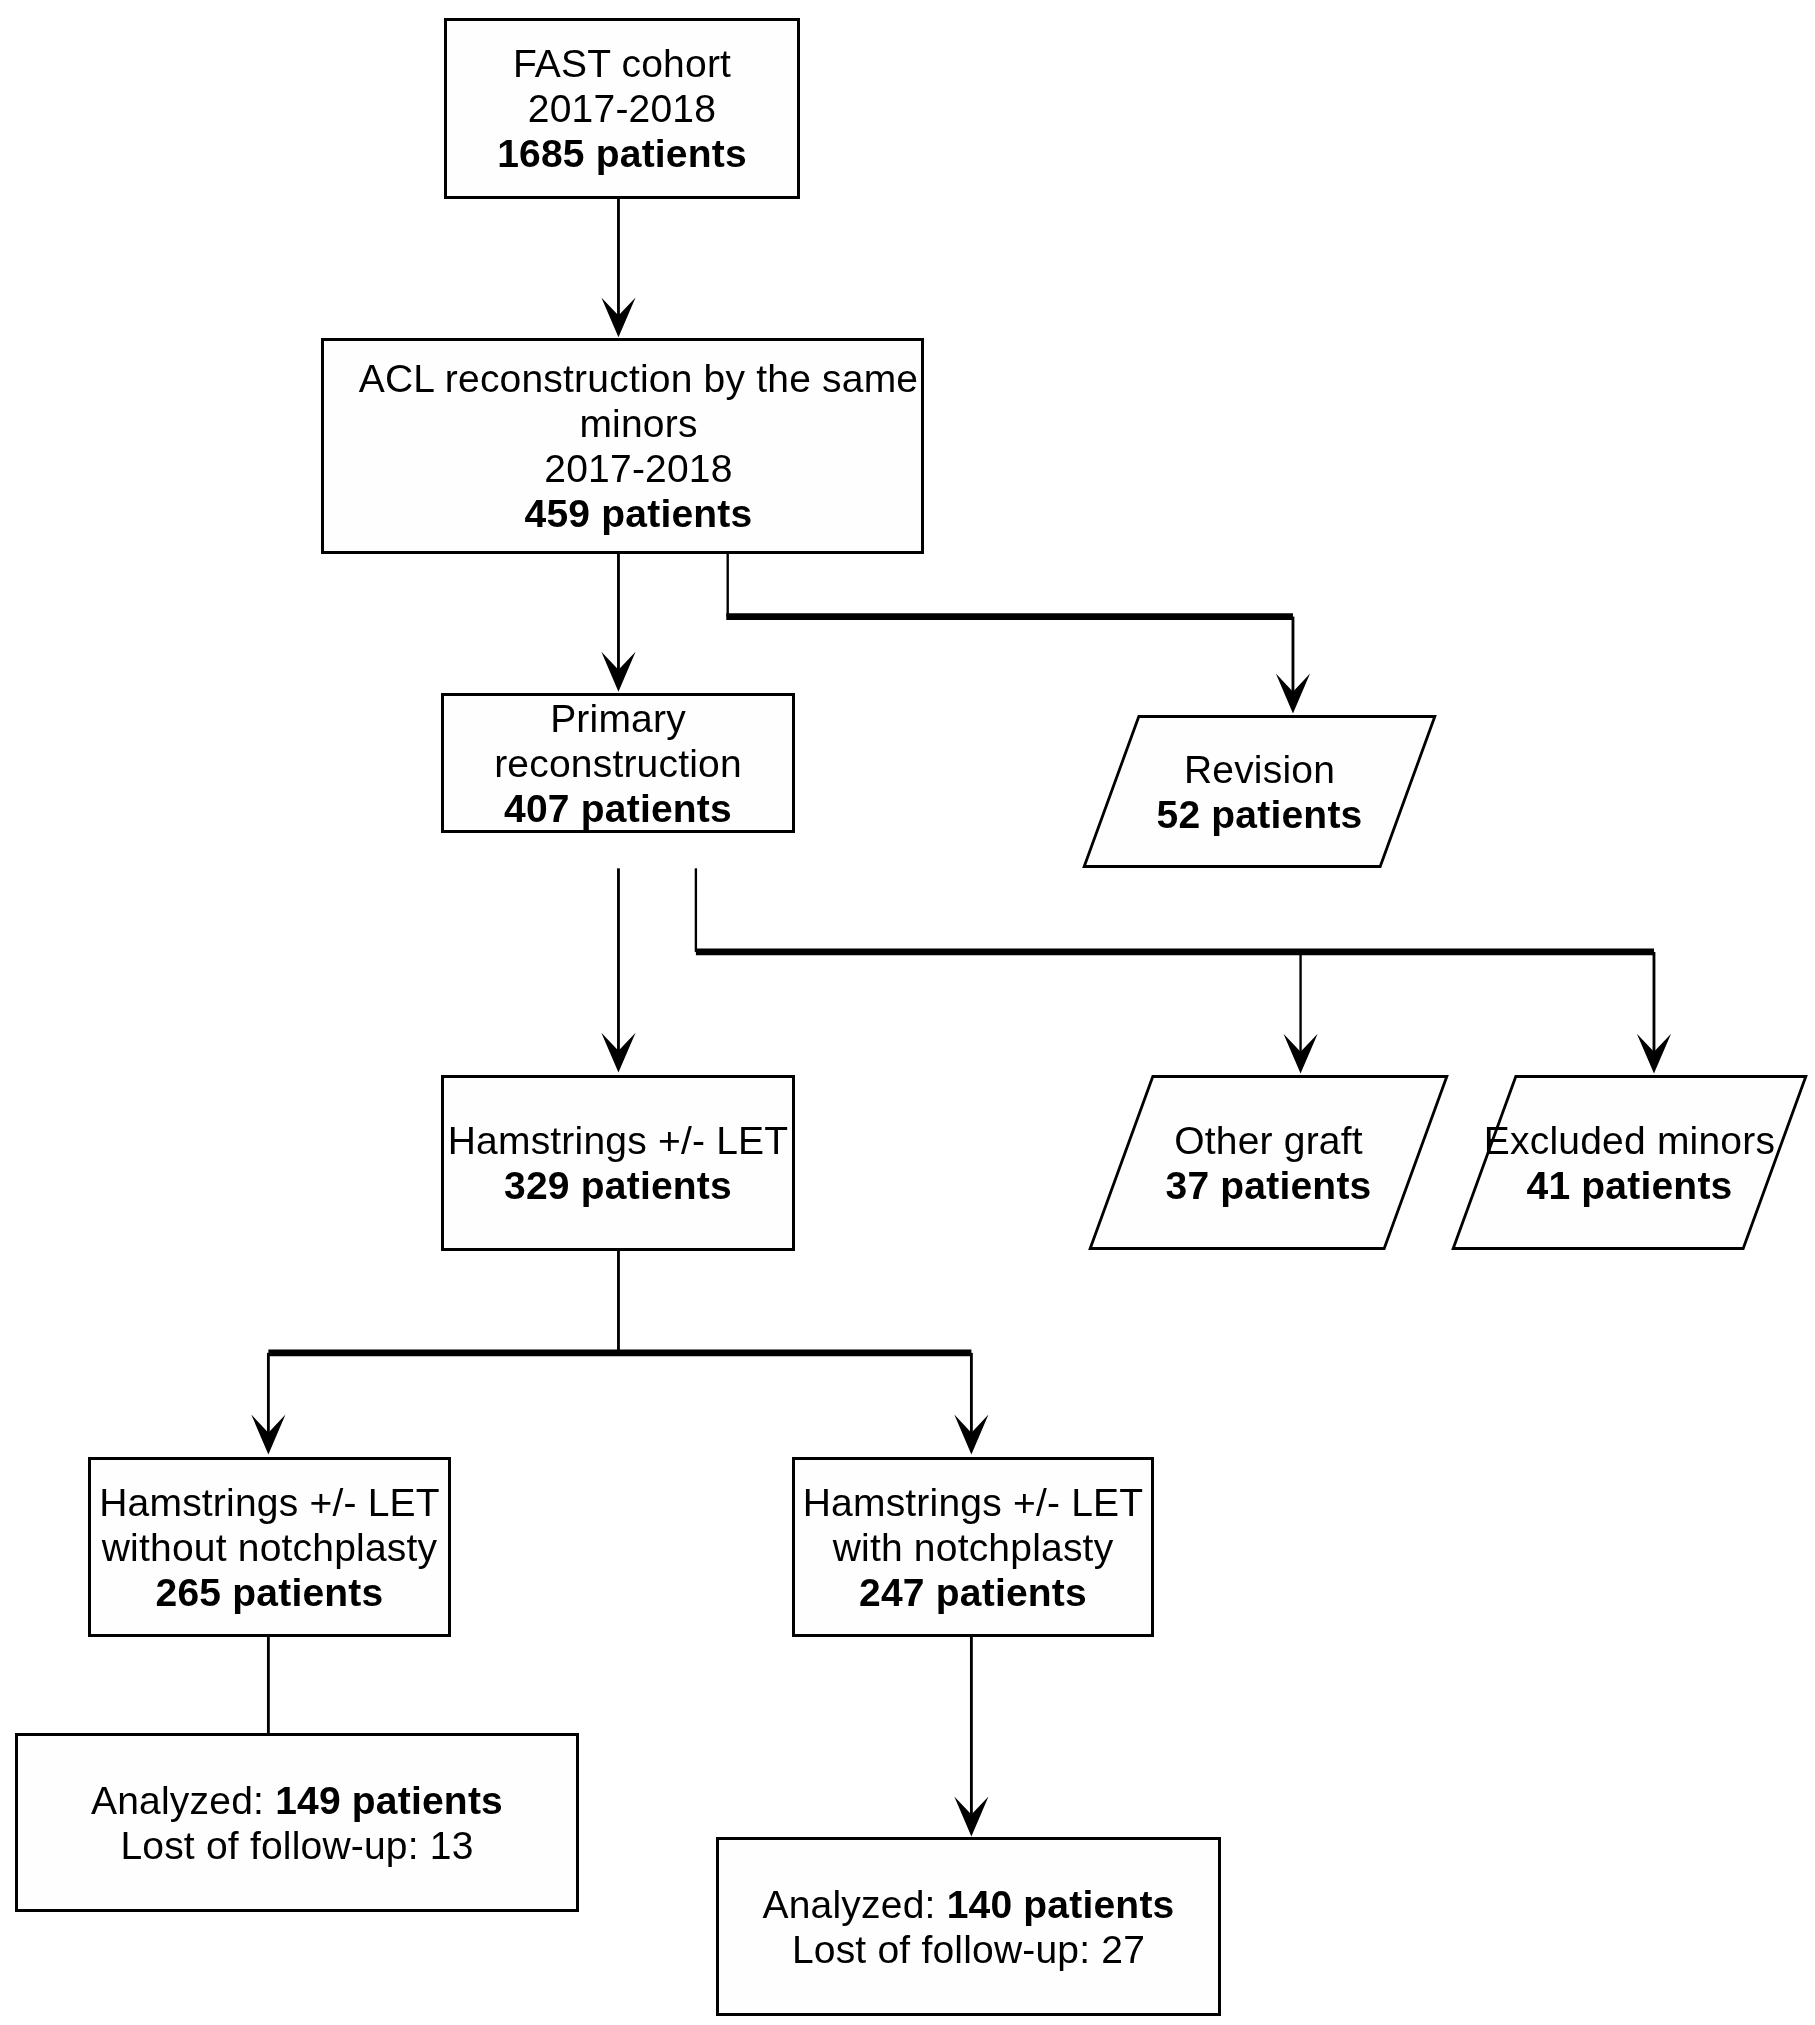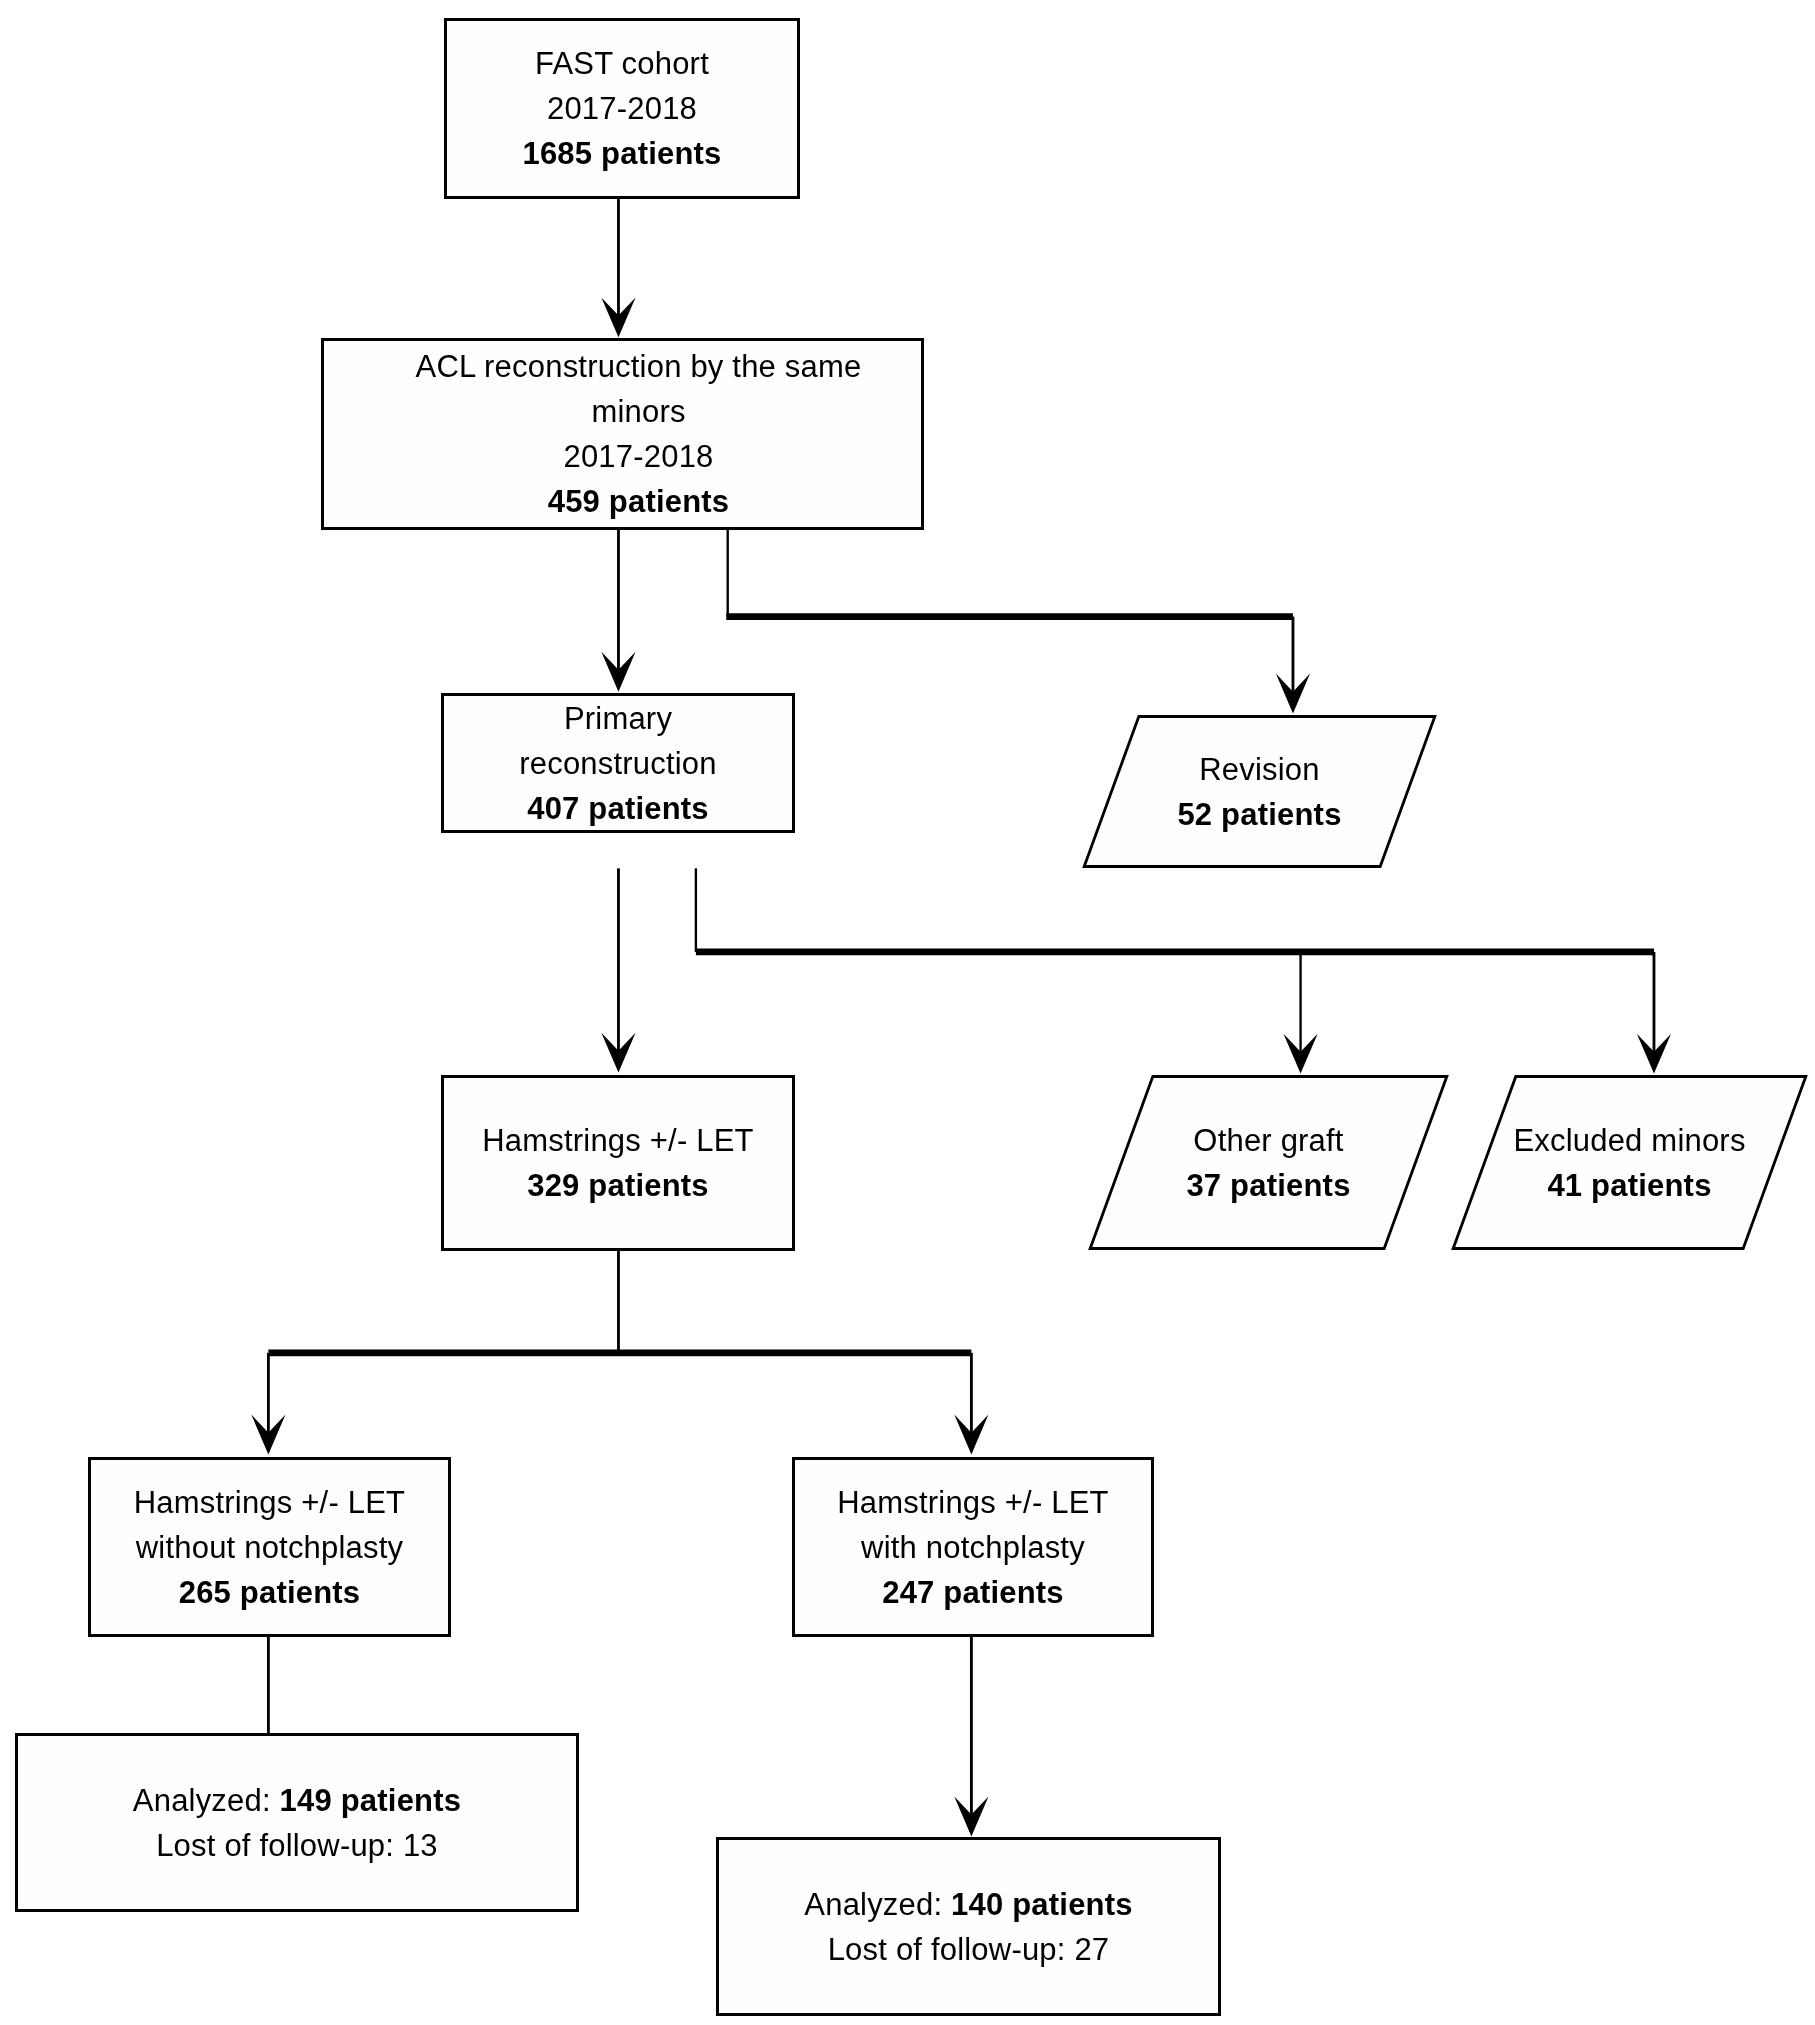--- a/index.html
+++ b/index.html
@@ -3,21 +3,21 @@
 <meta charset="utf-8">
 <style>
   html,body{margin:0;padding:0;background:#ffffff;}
   #canvas{position:relative;font-family:"Liberation Sans",sans-serif;color:#000;overflow:hidden;}
   #canvas svg{position:absolute;left:0;top:0;}
   .node{position:absolute;box-sizing:border-box;background:#fefefe;}
   .rect{border:3.8px solid #000;}
   .para{border:3.3px solid #000;transform:skewX(-20deg);}
   .inner{width:100%;height:100%;display:flex;flex-direction:column;justify-content:center;align-items:center;}
   .para .inner{transform:skewX(20deg);}
-  .tline{font-size:31px;line-height:45px;white-space:nowrap;letter-spacing:0.2px;}
+  .tline{font-size:39px;line-height:45px;white-space:nowrap;letter-spacing:0.2px;}
   .b{font-weight:700;margin-top:36px;}
 </style>
 </head>
 <body>
 
 <div id="canvas" style="width: 1815px; height: 2025px; background: rgb(255, 255, 255);">
     <svg viewBox="0 0 3821 4263" width="1815" height="2025">
       <polyline points="1302,416 1302,702" fill="none" stroke="#000000" stroke-width="6"></polyline>
       <polyline points="1302,1114 1302,1448" fill="none" stroke="#000000" stroke-width="6"></polyline>
       <polyline points="1532,1114 1532,1298" fill="none" stroke="#000000" stroke-width="5"></polyline>
@@ -45,21 +45,21 @@
       <path d="M 565 3866 L 529 3782 L 565 3820 L 601 3782 Z" fill="#000000"></path>
       <path d="M 2045 3866 L 2009 3782 L 2045 3820 L 2081 3782 Z" fill="#000000"></path>
     </svg>
     <div class="node rect" style="left: 444px; top: 18px; width: 356px; height: 181px;">
       <div class="inner">
         <div class="tline"><span>FAST cohort</span></div>
         <div class="tline"><span>2017-2018</span></div>
         <div class="tline"><span class="b">1685 patients</span></div>
       </div>
     </div>
-    <div class="node rect" style="left: 321px; top: 338px; width: 603px; height: 192px; padding-left: 32px;">
+    <div class="node rect" style="left: 321px; top: 338px; width: 603px; height: 216px; padding-left: 32px;">
       <div class="inner">
         <div class="tline"><span>ACL reconstruction by the same</span></div>
         <div class="tline"><span>minors</span></div>
         <div class="tline"><span>2017-2018</span></div>
         <div class="tline"><span class="b">459 patients</span></div>
       </div>
     </div>
     <div class="node rect" style="left: 441px; top: 693px; width: 354px; height: 140px;">
       <div class="inner">
         <div class="tline"><span>Primary</span></div>

